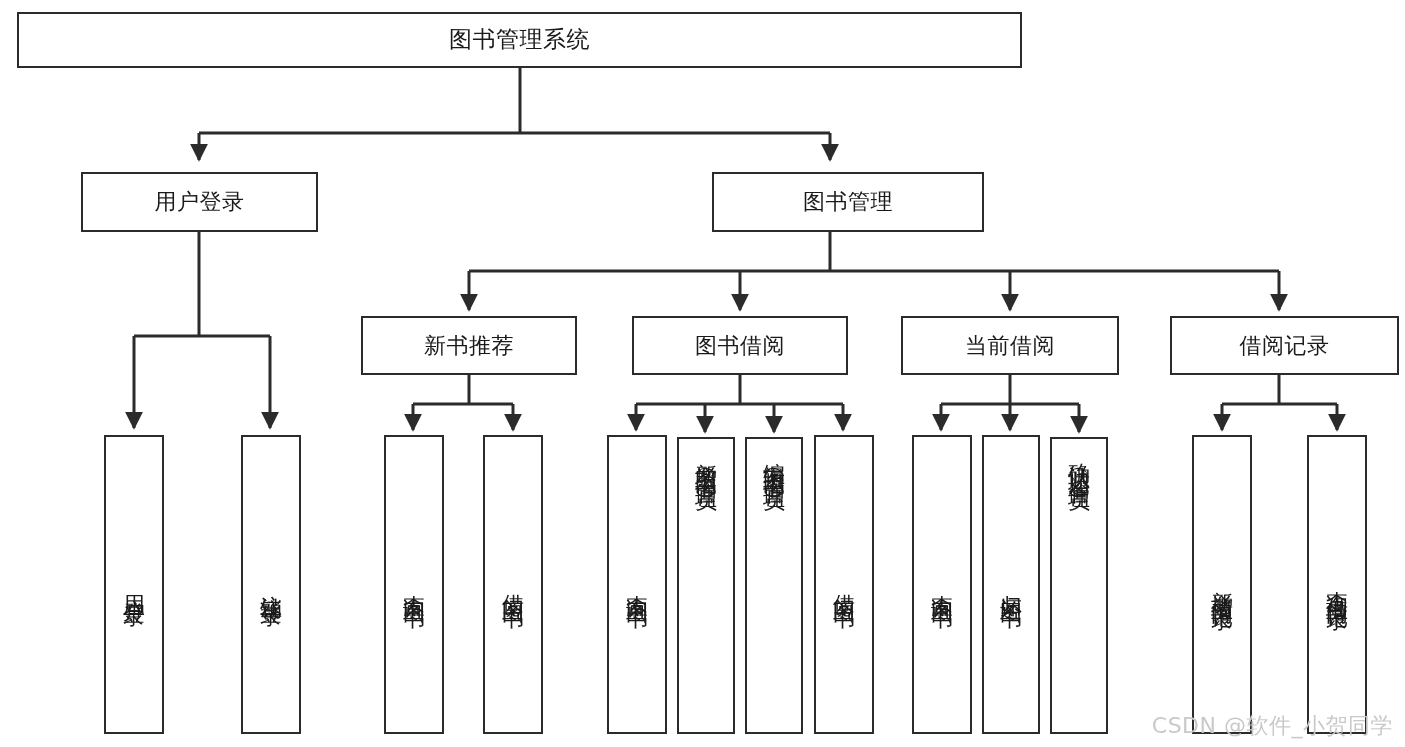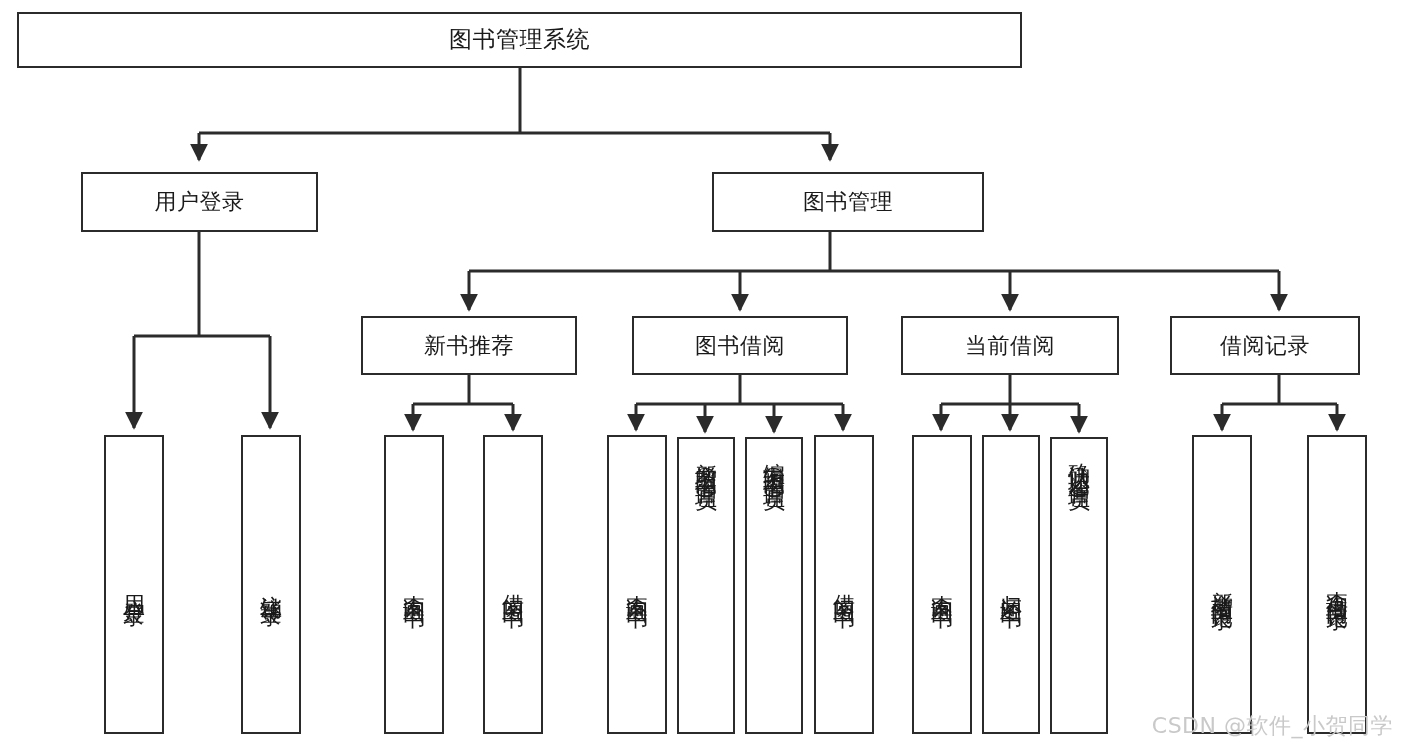--- a/index.html
+++ b/index.html
@@ -143,21 +143,21 @@
   </div>
 
   <div class="node h" style="left:632px; top:316px; width:216px; height:59px;">
     <span class="lbl">图书借阅</span>
   </div>
 
   <div class="node h" style="left:901px; top:316px; width:218px; height:59px;">
     <span class="lbl">当前借阅</span>
   </div>
 
-  <div class="node h" style="left:1170px; top:316px; width:190px; height:59px;">
+  <div class="node h" style="left:1170px; top:316px; width:229px; height:59px;">
     <span class="lbl">借阅记录</span>
   </div>
 
   <div class="node v centered" style="left:104px; top:435px; width:60px; height:299px;">
     <span class="lbl">用户登录</span>
   </div>
 
   <div class="node v centered" style="left:241px; top:435px; width:60px; height:299px;">
     <span class="lbl">注销登录</span>
   </div>

